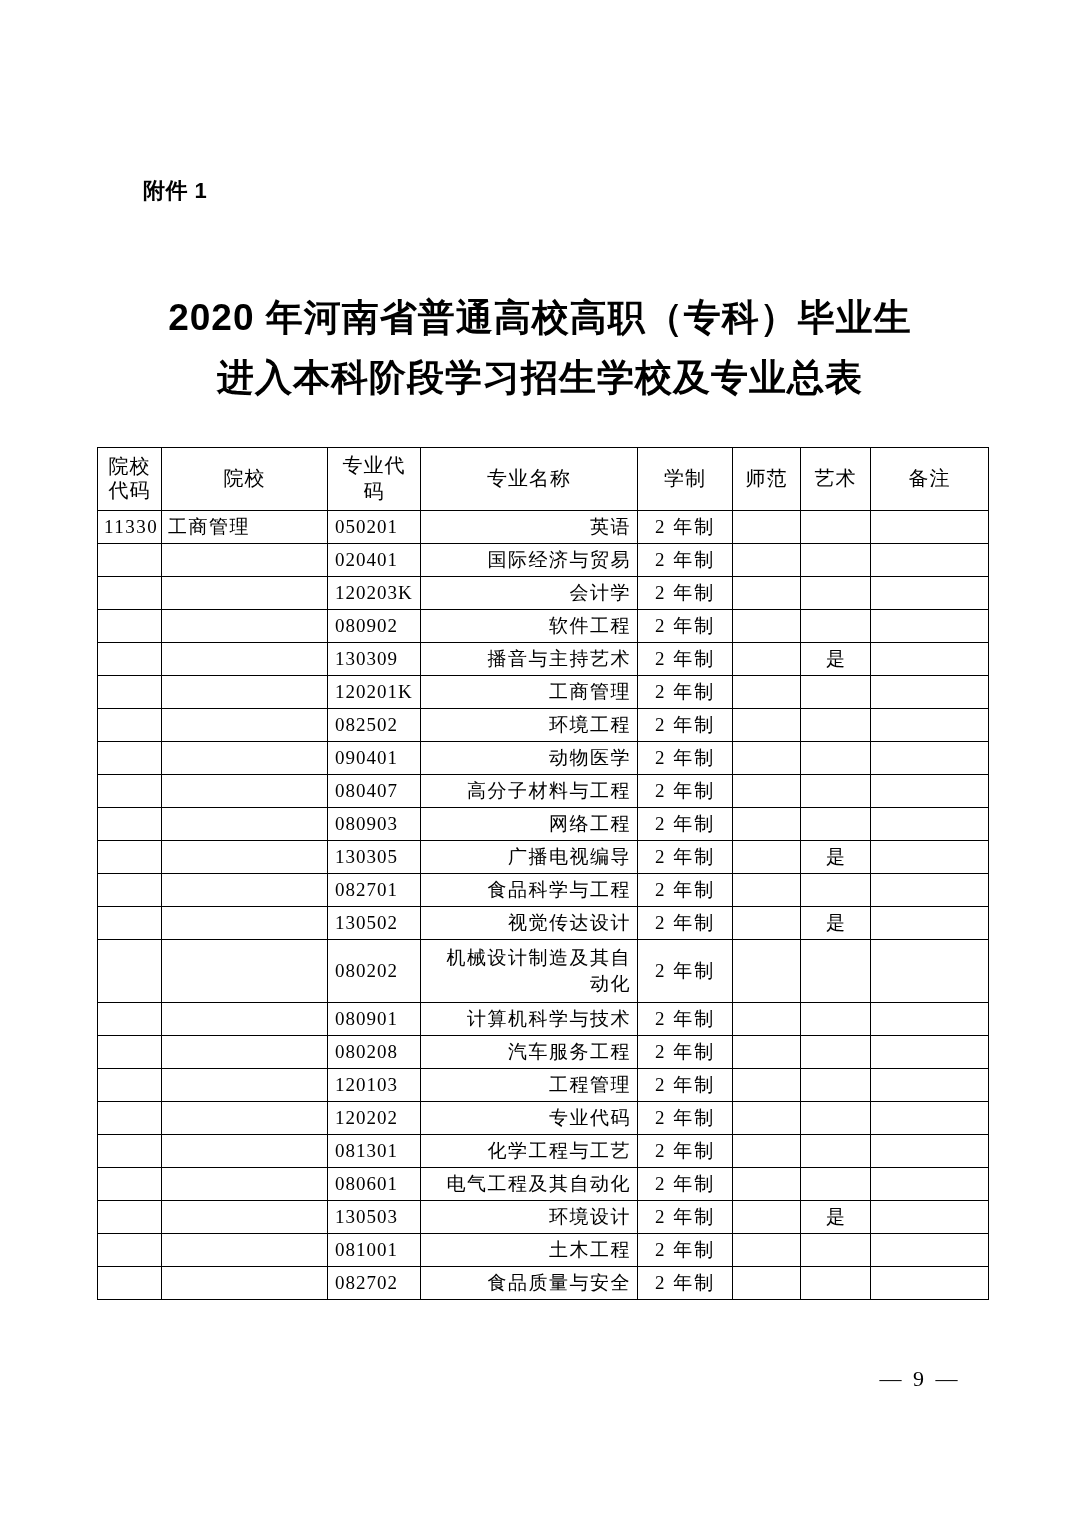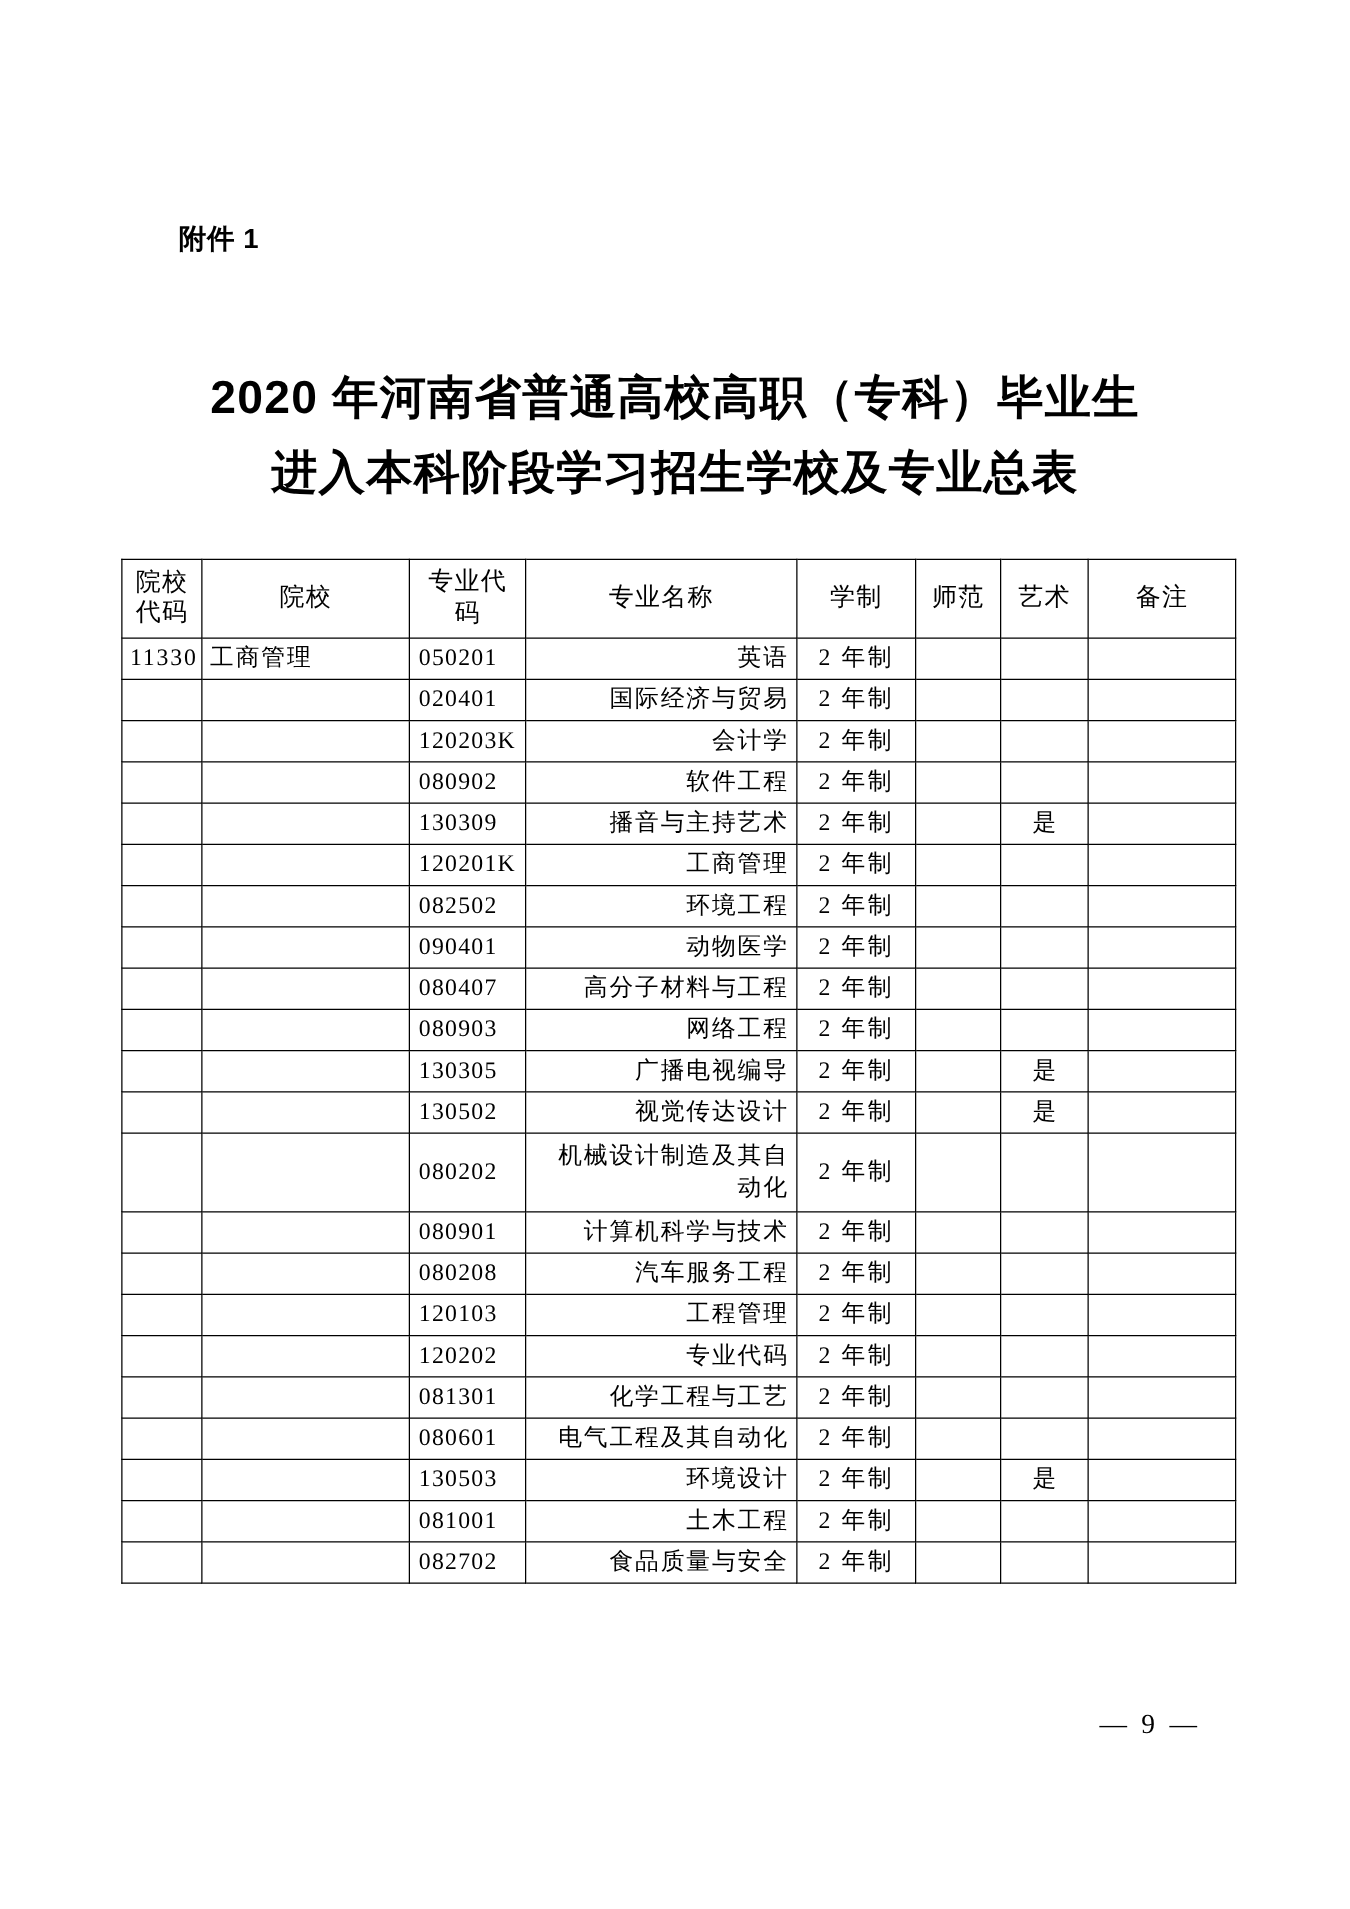--- a/index.html
+++ b/index.html
@@ -298,20 +298,30 @@
             <td class="cell-majcode">130305</td>
             <td class="cell-majname">广播电视编导</td>
             <td class="cell-years">2 年制</td>
             <td class="cell-normal"></td>
             <td class="cell-art">是</td>
             <td class="cell-remark"></td>
           </tr>
           <tr>
             <td class="cell-code"></td>
             <td class="cell-school"></td>
+            <td class="cell-majcode">082701</td>
+            <td class="cell-majname">食品科学与工程</td>
+            <td class="cell-years">2 年制</td>
+            <td class="cell-normal"></td>
+            <td class="cell-art"></td>
+            <td class="cell-remark"></td>
+          </tr>
+          <tr>
+            <td class="cell-code"></td>
+            <td class="cell-school"></td>
             <td class="cell-majcode">130502</td>
             <td class="cell-majname">视觉传达设计</td>
             <td class="cell-years">2 年制</td>
             <td class="cell-normal"></td>
             <td class="cell-art">是</td>
             <td class="cell-remark"></td>
           </tr>
           <tr class="tall">
             <td class="cell-code"></td>
             <td class="cell-school"></td>

